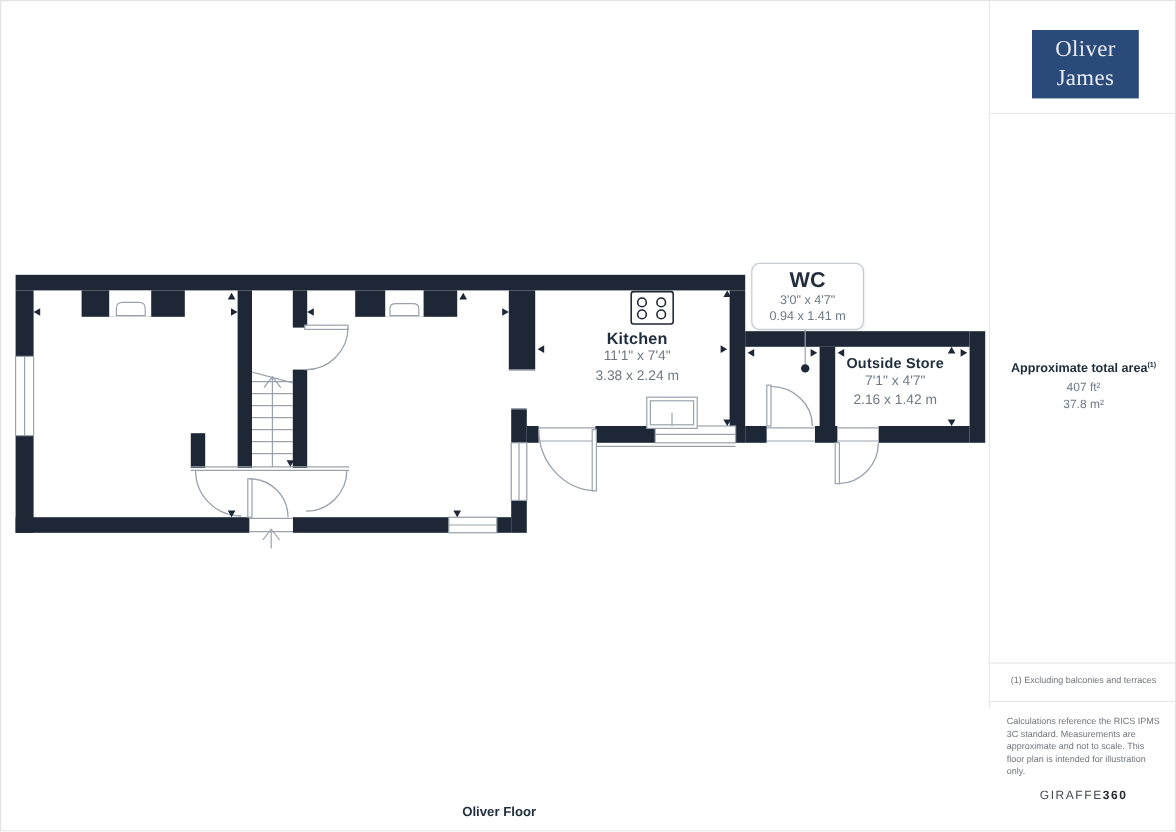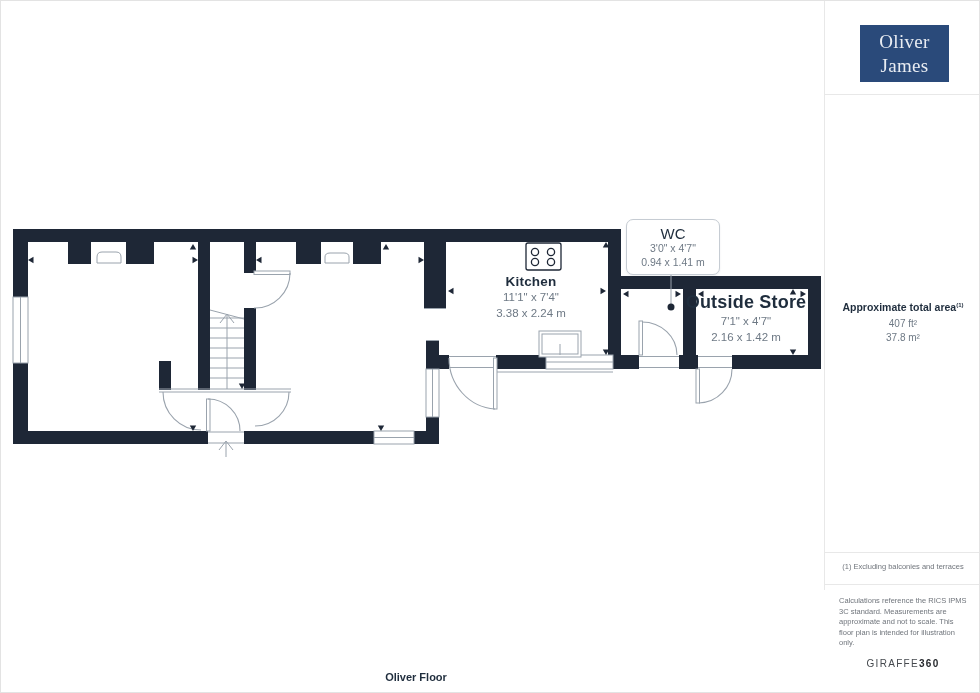--- a/index.html
+++ b/index.html
@@ -23,21 +23,21 @@
   .leader-dot{fill:#1e2736;}
 
   .room-label{position:absolute;transform:translate(-50%,-50%);text-align:center;white-space:nowrap;}
   .rtitle{font-size:14px;font-weight:700;color:#1f2d3d;letter-spacing:.2px;}
   .rdims{font-size:11.5px;color:#6e7985;line-height:1.4;}
   .wc-box{
     position:absolute;left:625px;top:218px;width:92px;height:54px;background:#fff;
     border:1px solid #c6ccd3;border-radius:7px;box-shadow:0 1px 2px rgba(30,40,60,.08);
     display:flex;flex-direction:column;align-items:center;justify-content:center;text-align:center;
   }
-  .wc-title{font-size:15px;font-weight:400;color:#1f2d3d;}
+  .wc-title{font-size:18px;font-weight:700;color:#1f2d3d;}
   .wc-dims{font-size:10.5px;color:#6e7985;line-height:1.3;}
   .floor-label{position:absolute;left:415px;top:676px;transform:translate(-50%,-50%);
     font-size:11px;font-weight:700;color:#1f2d3d;}
 
   .sidebar{position:absolute;left:823px;top:0;width:156px;height:589px;
     border-left:1px solid #e8e8e8;background:#fff;}
   .logo-box{position:absolute;left:35px;top:24px;width:89px;height:57px;background:#2a4a7a;
     display:flex;flex-direction:column;align-items:center;justify-content:center;}
   .logo-line{font-family:"Liberation Serif","DejaVu Serif",serif;color:#e8ecf2;
     font-size:19px;line-height:1.25;letter-spacing:.3px;}
@@ -204,21 +204,21 @@
       <path d="M241,388 l-3.2,-5.5 h6.4 z"></path>
     </g>
   </svg>
 
   <div class="room-label" style="left:530px;top:297px;">
     <div class="rtitle" style="font-size:13.5px">Kitchen</div>
     <div class="rdims">11'1" x 7'4"</div>
     <div class="rdims">3.38 x 2.24 m</div>
   </div>
   <div class="room-label" style="left:745px;top:318px;">
-    <div class="rtitle" style="font-size:18px">Outside Store</div>
+    <div class="rtitle" style="font-size:12px">Outside Store</div>
     <div class="rdims">7'1" x 4'7"</div>
     <div class="rdims">2.16 x 1.42 m</div>
   </div>
 
   <div class="wc-box">
     <div class="wc-title">WC</div>
     <div class="wc-dims">3'0" x 4'7"</div>
     <div class="wc-dims">0.94 x 1.41 m</div>
   </div>
 

